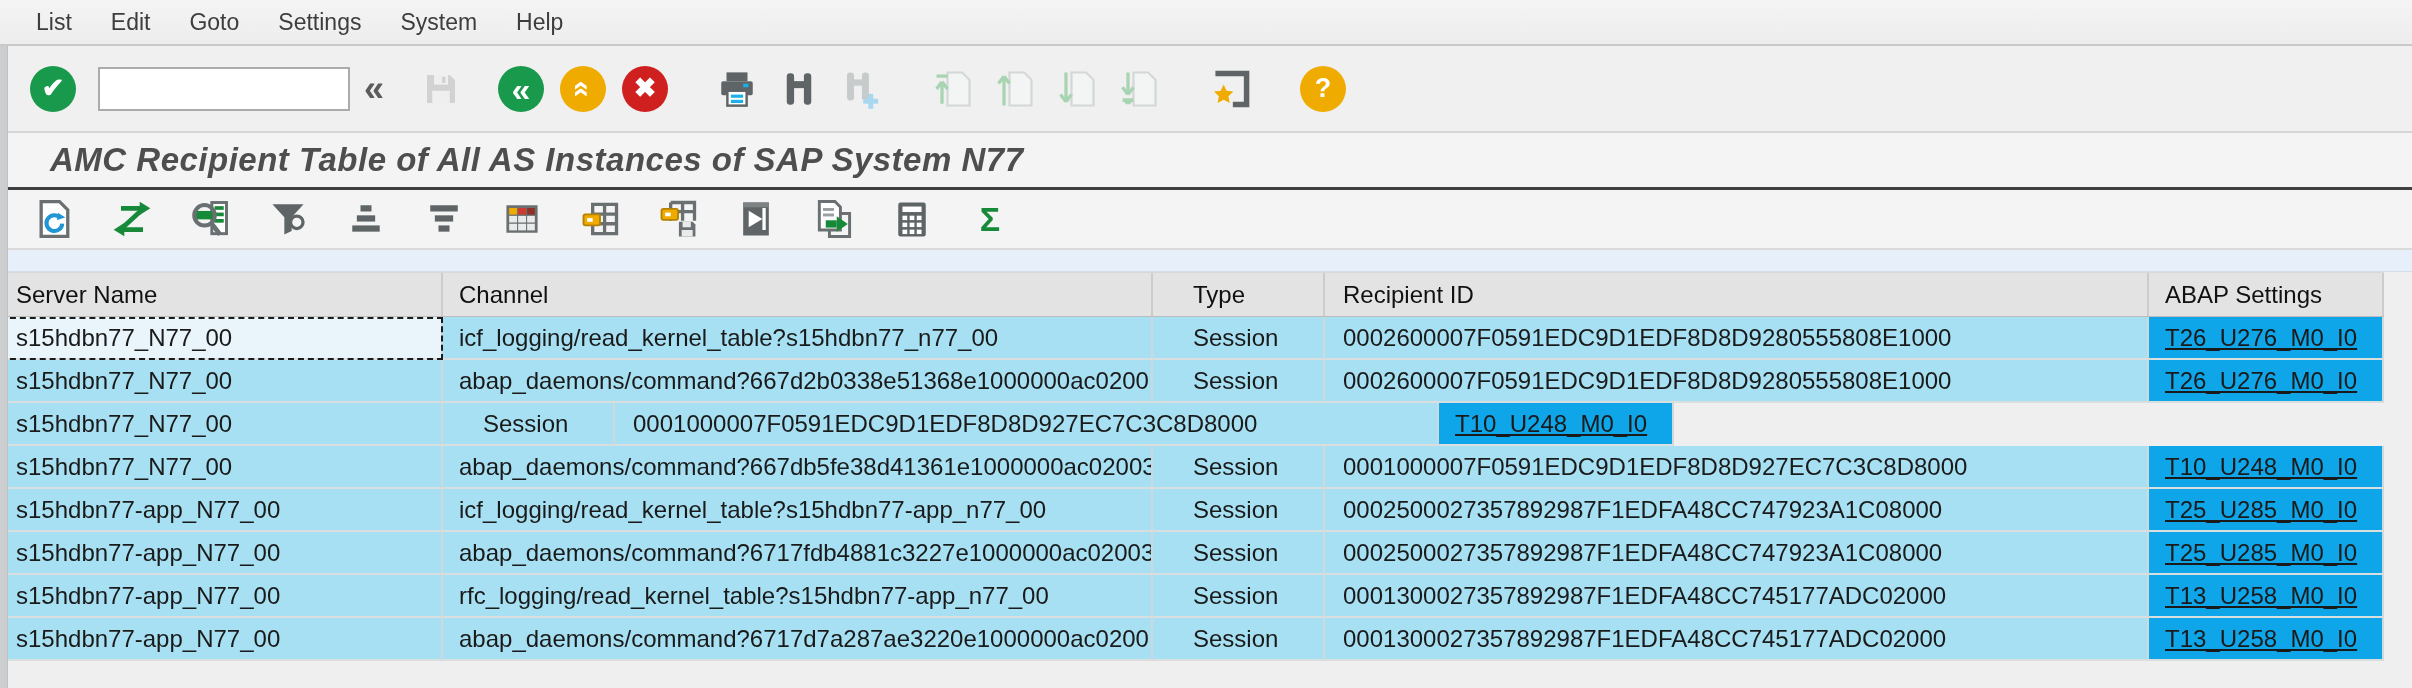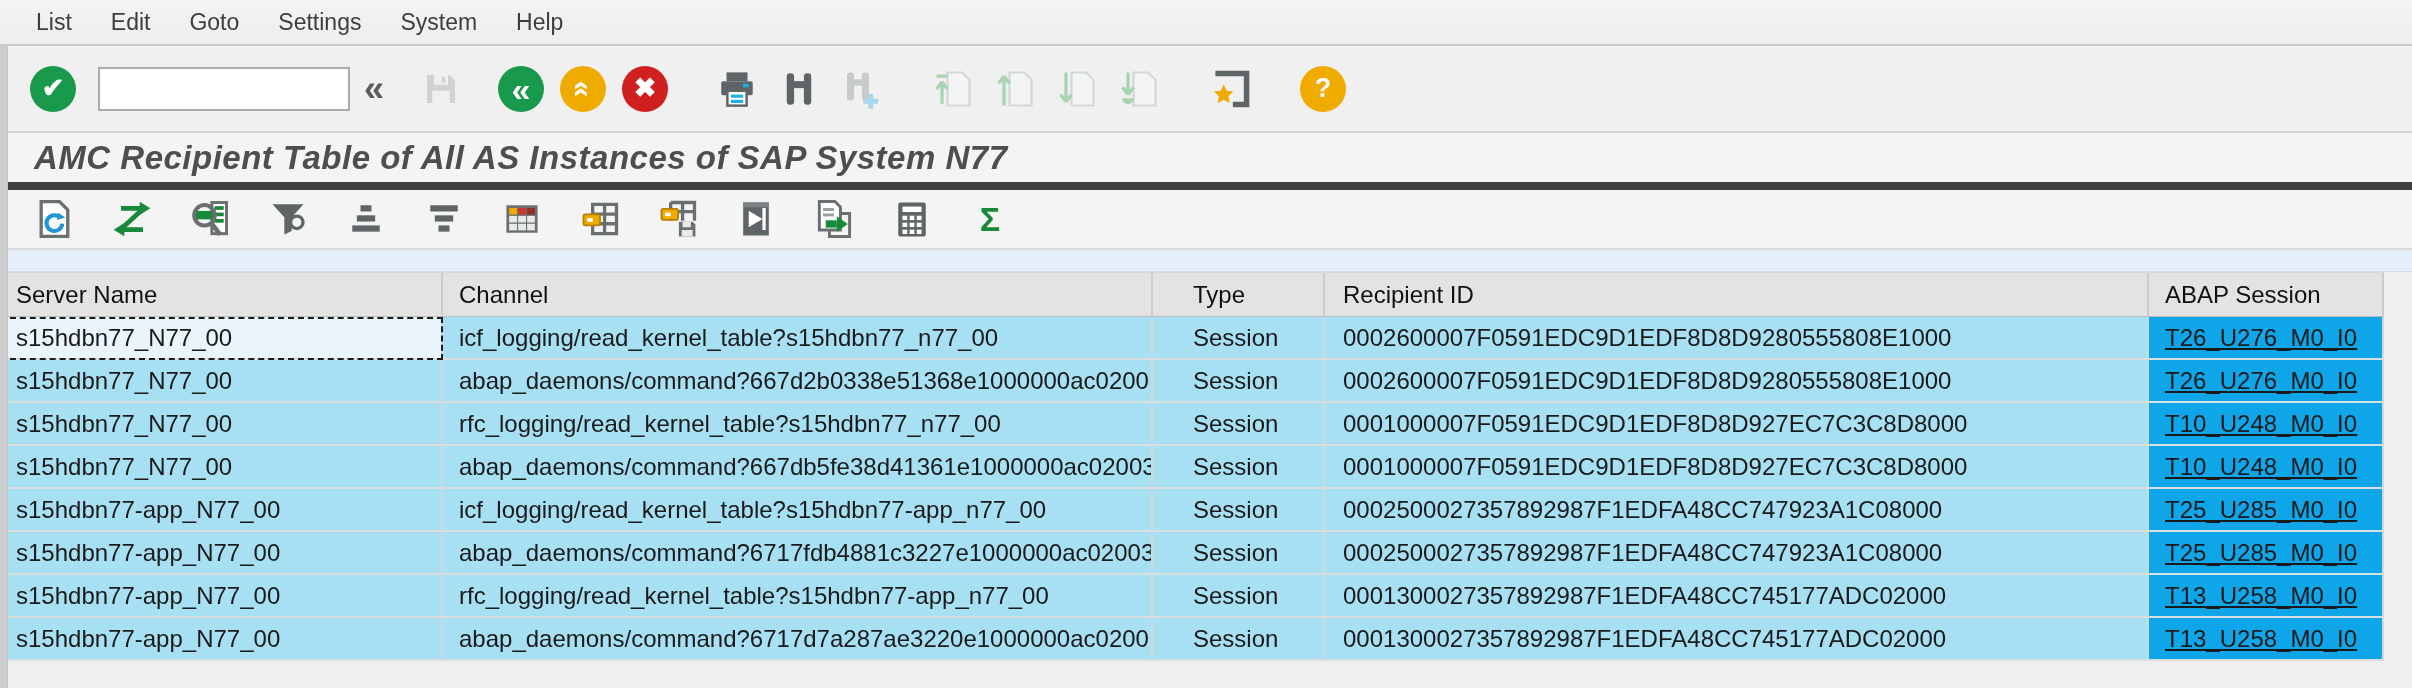--- a/index.html
+++ b/index.html
@@ -52,22 +52,22 @@
     margin-left:14px; font-size:36px; color:#5c5c5c; font-weight:bold;
   }
   .tb-icon{
     width:46px; height:46px; display:flex; align-items:center; justify-content:center;
     background:transparent; border:none; padding:0; flex:none;
   }
   .gap-s{ margin-left:16px; } .gap-m{ margin-left:34px; } .gap-l{ margin-left:46px; }
   
   .titlebar{
     height:57px; display:flex; align-items:center;
-    padding-left:34px; background:#f4f4f4;
-    border-bottom:8px solid #404040;
+    padding-left:50px; background:#f4f4f4;
+    border-bottom:3px solid #404040;
   }
   .title-text{
     font-size:33px; font-weight:bold; font-style:italic; color:#4e4e4e;
     letter-spacing:0.5px;
   }
   
   .app-toolbar{
     height:60px; display:flex; align-items:center;
     padding-left:30px; gap:30px;
     background:#f4f4f4; border-bottom:2px solid #dadada;
@@ -379,42 +379,41 @@
 </div>
 
 <div class="blue-strip"></div>
 
 <div class="table-area">
   <div class="thead">
     <div class="hcell col-server">Server Name</div>
     <div class="hcell col-channel">Channel</div>
     <div class="hcell col-type">Type</div>
     <div class="hcell col-recipient">Recipient ID</div>
-    <div class="hcell col-session">ABAP Session</div>
+    <div class="hcell col-session">ABAP Settings</div>
   </div>
   <div id="table-body">
   <div class="trow">
     <div class="cell col-server selected-cell">s15hdbn77_N77_00</div>
     <div class="cell col-channel">icf_logging/read_kernel_table?s15hdbn77_n77_00</div>
     <div class="cell col-type">Session</div>
     <div class="cell col-recipient">0002600007F0591EDC9D1EDF8D8D9280555808E1000</div>
     <div class="cell col-session session-cell">T26_U276_M0_I0</div>
   </div>
 
   <div class="trow">
     <div class="cell col-server">s15hdbn77_N77_00</div>
     <div class="cell col-channel">abap_daemons/command?667d2b0338e51368e1000000ac0200…</div>
     <div class="cell col-type">Session</div>
     <div class="cell col-recipient">0002600007F0591EDC9D1EDF8D8D9280555808E1000</div>
     <div class="cell col-session session-cell">T26_U276_M0_I0</div>
   </div>
 
   <div class="trow">
     <div class="cell col-server">s15hdbn77_N77_00</div>
-    <div class="cell col-channel">rfc_logging/read_kernel_table?s15hdbn77_n77_00</div>
     <div class="cell col-type">Session</div>
     <div class="cell col-recipient">0001000007F0591EDC9D1EDF8D8D927EC7C3C8D8000</div>
     <div class="cell col-session session-cell">T10_U248_M0_I0</div>
   </div>
 
   <div class="trow">
     <div class="cell col-server">s15hdbn77_N77_00</div>
     <div class="cell col-channel">abap_daemons/command?667db5fe38d41361e1000000ac02003…</div>
     <div class="cell col-type">Session</div>
     <div class="cell col-recipient">0001000007F0591EDC9D1EDF8D8D927EC7C3C8D8000</div>

